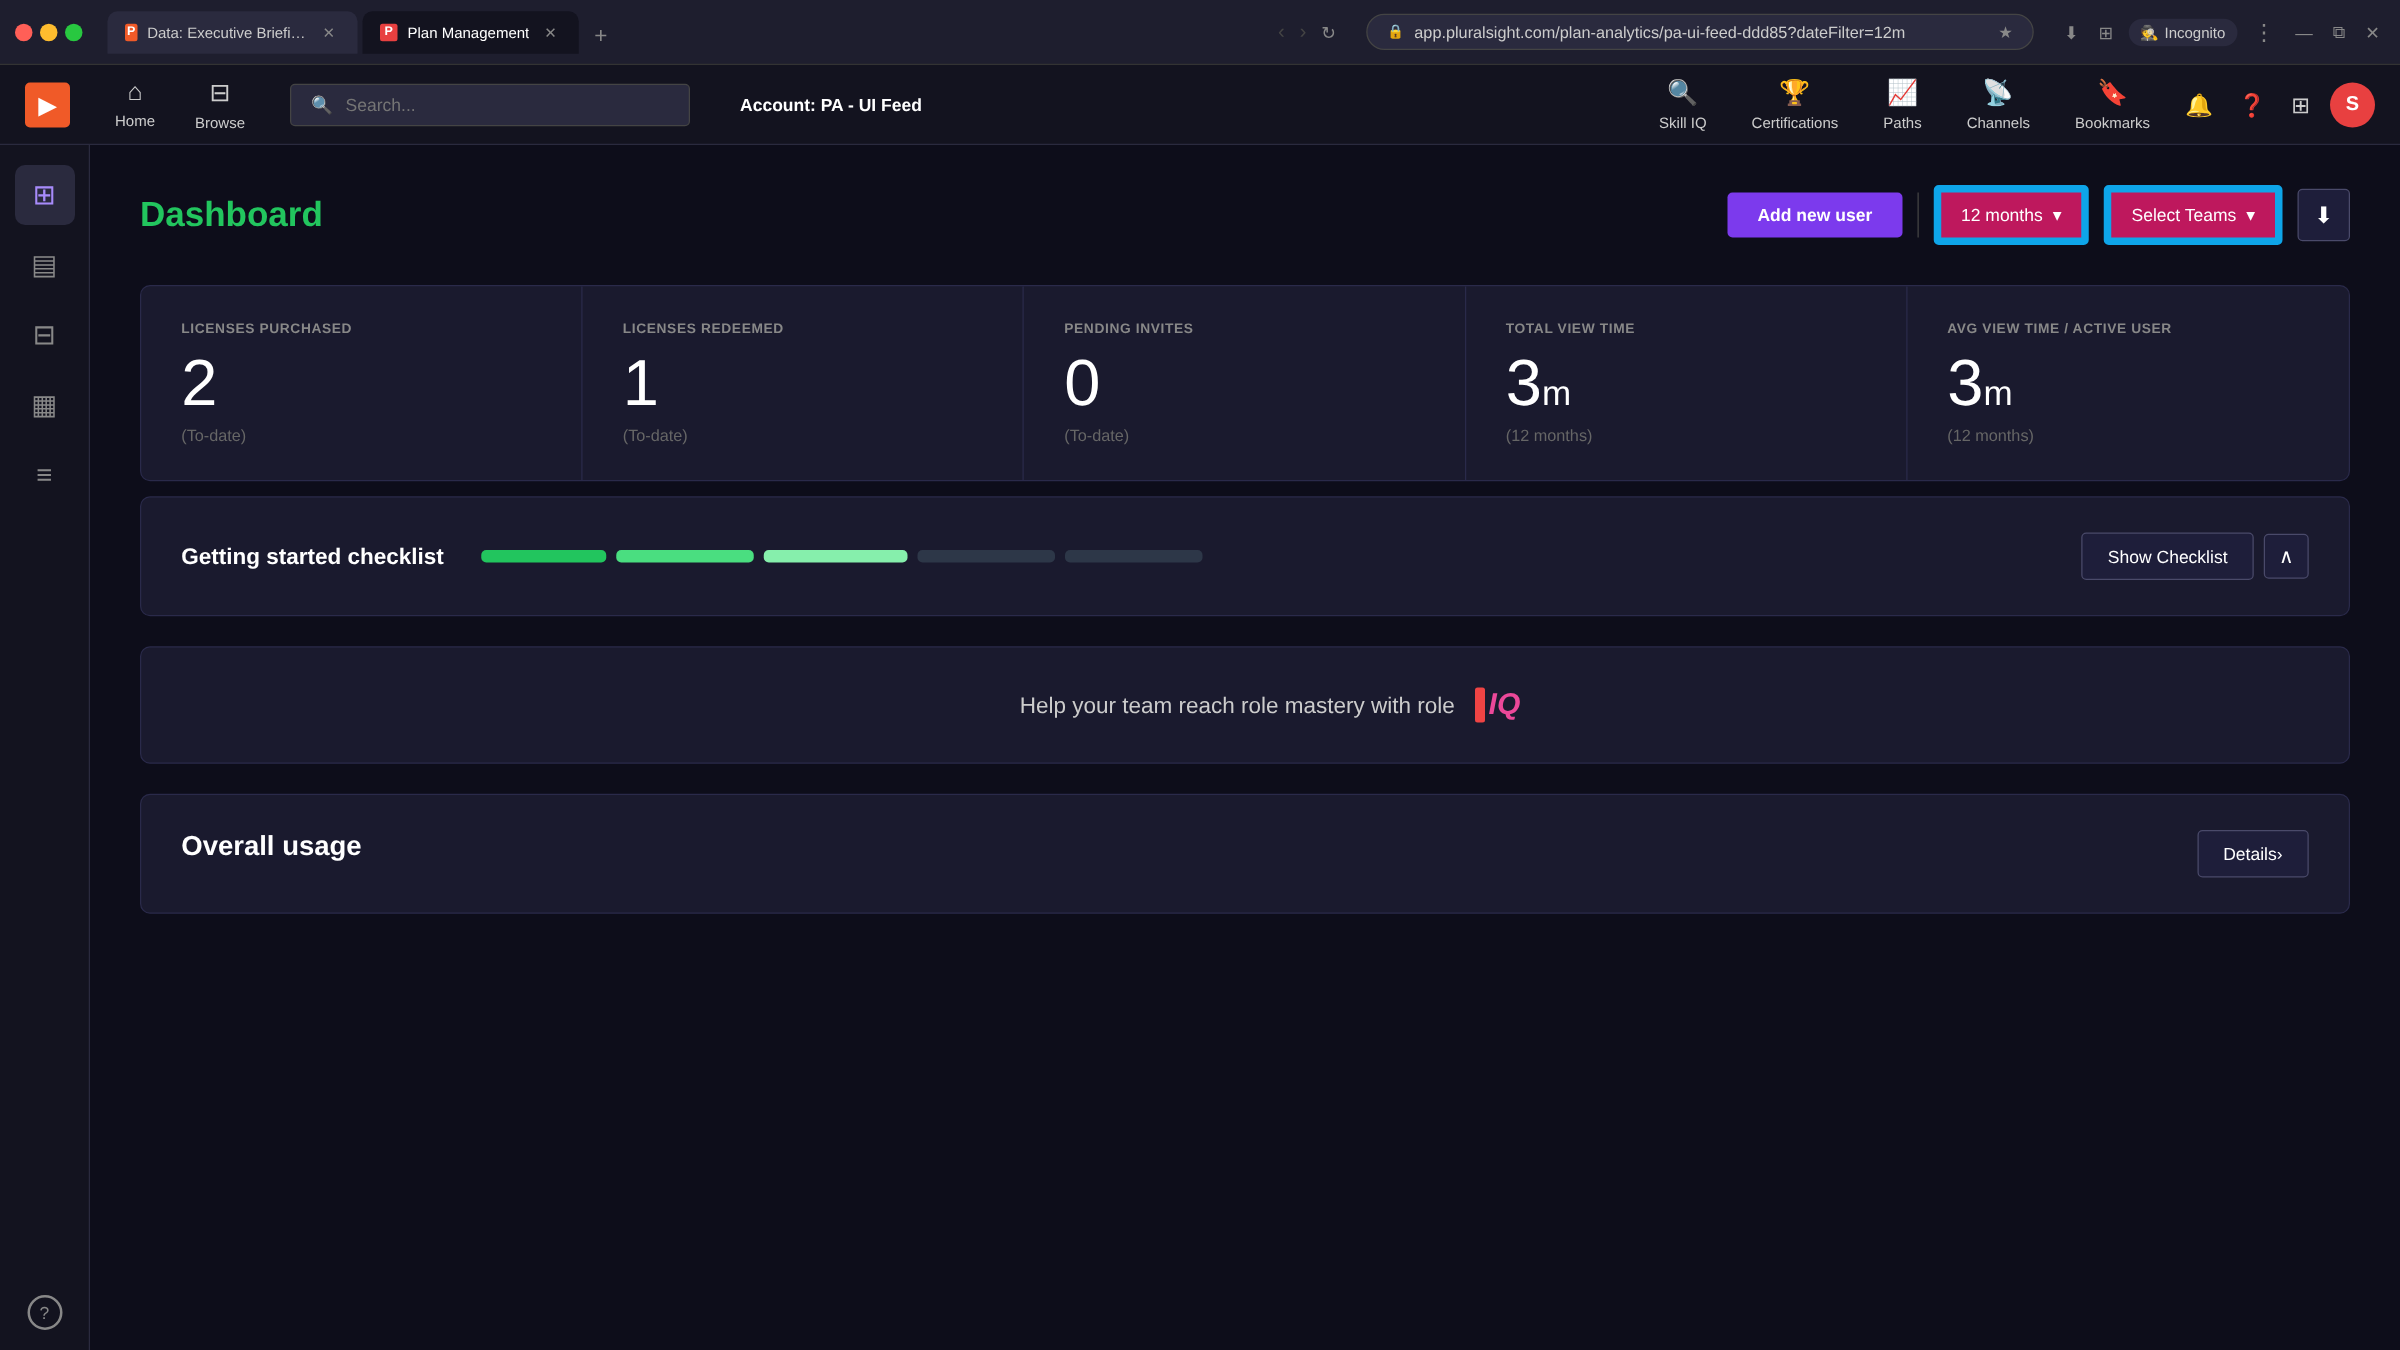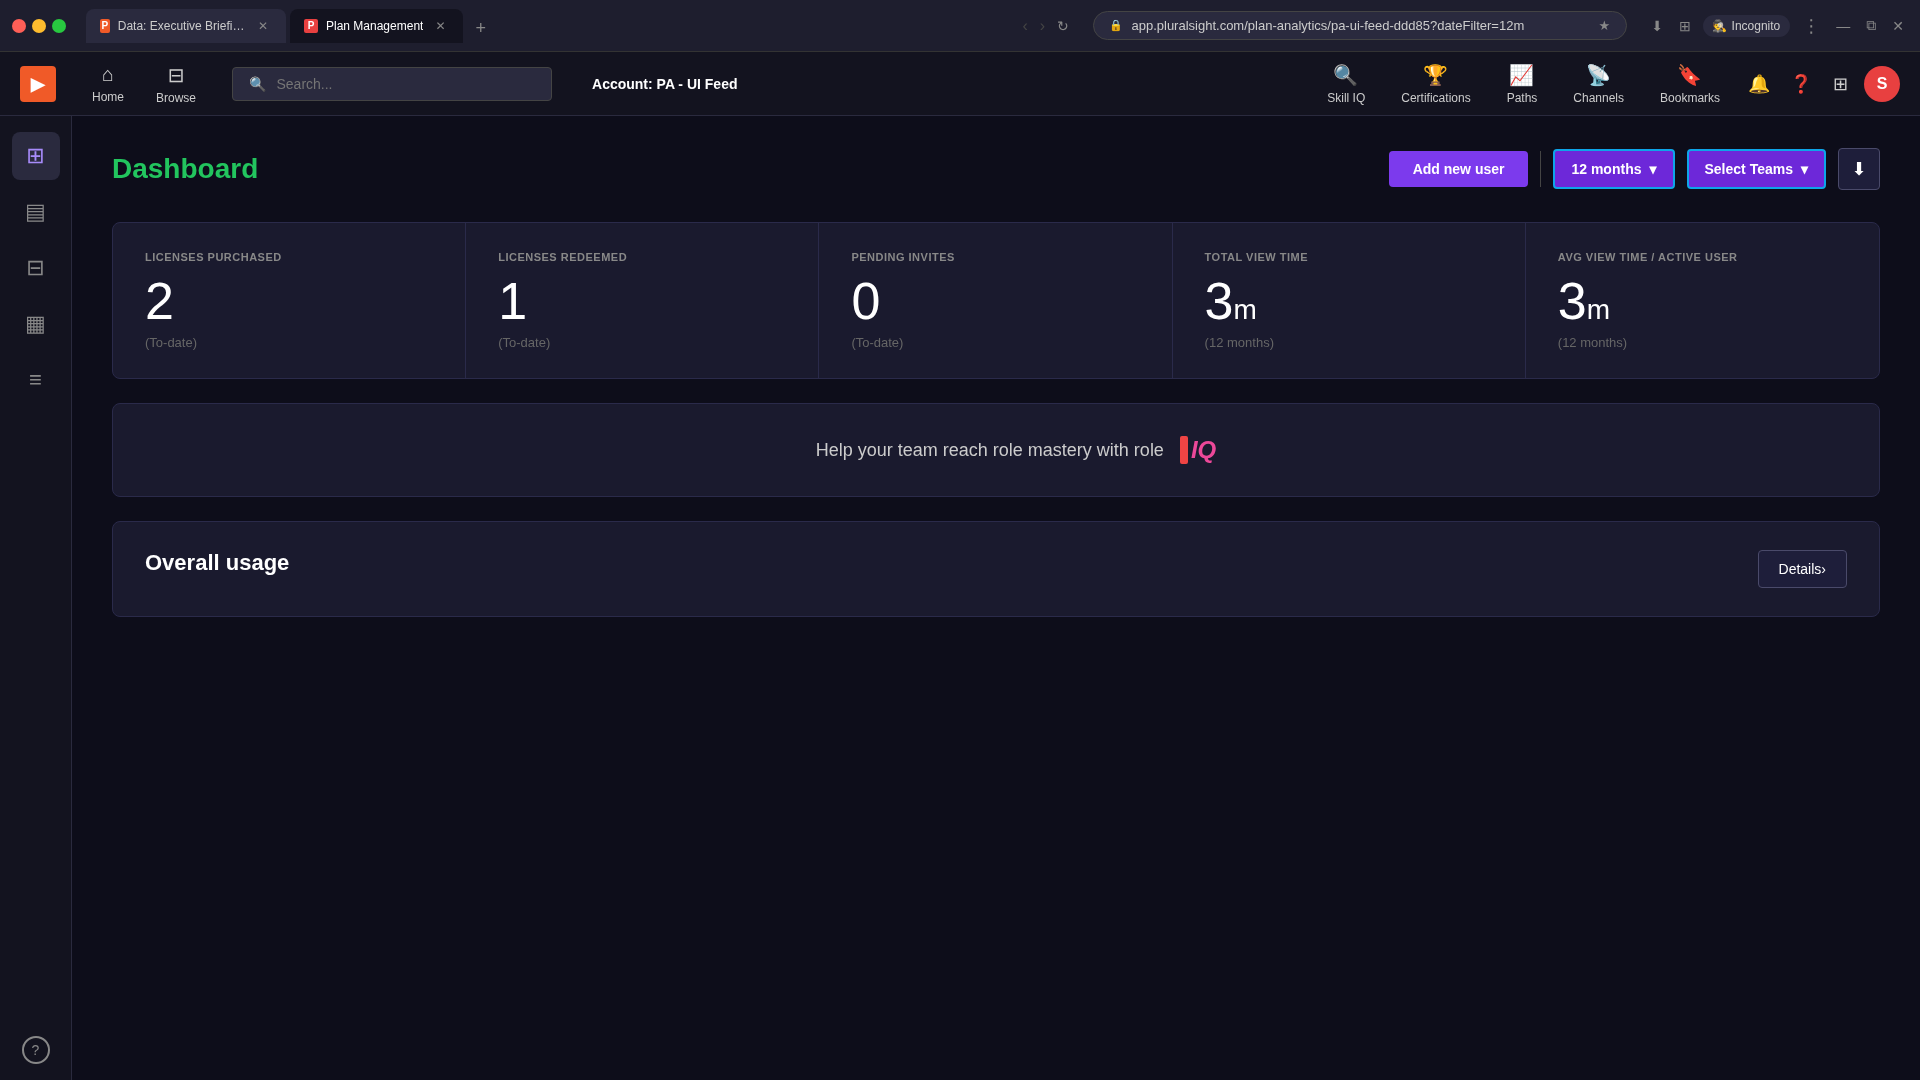--- a/index.html
+++ b/index.html
@@ -63,25 +63,25 @@
 
     
     .content { flex: 1; background: #0d0d1a; padding: 32px 40px; overflow-y: auto; }
 
     
     .dashboard-header { display: flex; align-items: center; margin-bottom: 32px; }
     .dashboard-title { font-size: 28px; font-weight: 700; color: #22c55e; }
     .header-actions { margin-left: auto; display: flex; align-items: center; gap: 12px; }
     .add-user-btn { background: #7c3aed; border: none; color: white; padding: 10px 24px; border-radius: 4px; font-size: 14px; font-weight: 600; cursor: pointer; }
     .divider-v { width: 1px; height: 36px; background: #444; }
-    .dropdown-btn { background: #6d28d9; border: 2px solid #0ea5e9; color: #fff; padding: 10px 16px; border-radius: 4px; font-size: 14px; cursor: pointer; display: flex; align-items: center; gap: 8px; font-weight: bold; }
+    .dropdown-btn { background: #be185d; border: 6px solid #0ea5e9; color: #fff; padding: 10px 16px; border-radius: 4px; font-size: 14px; cursor: pointer; display: flex; align-items: center; gap: 8px; }
     .download-btn { background: #1e1e3a; border: 1px solid #4a4a6a; color: #fff; width: 42px; height: 42px; border-radius: 4px; font-size: 18px; cursor: pointer; display: flex; align-items: center; justify-content: center; }
 
     
-    .stats-grid { display: grid; grid-template-columns: repeat(5, 1fr); gap: 0; margin-bottom: 24px; background: #1a1a2e; border-radius: 8px; overflow: hidden; border: 1px solid #2a2a4a; }
+    .stats-grid { display: grid; grid-template-columns: repeat(5, 1fr); gap: 0; margin-bottom: 12px; background: #1a1a2e; border-radius: 8px; overflow: hidden; border: 1px solid #2a2a4a; }
     .stat-card { padding: 28px 32px; border-right: 1px solid #2a2a4a; }
     .stat-card:last-child { border-right: none; }
     .stat-label { font-size: 11px; font-weight: 700; color: #888; letter-spacing: 0.5px; text-transform: uppercase; margin-bottom: 12px; }
     .stat-value { font-size: 52px; font-weight: 300; color: #fff; line-height: 1; margin-bottom: 8px; }
     .stat-value .stat-unit { font-size: 28px; }
     .stat-sub { font-size: 13px; color: #666; }
 
     
     .checklist-section { background: #1a1a2e; border-radius: 8px; padding: 28px 32px; margin-bottom: 24px; display: flex; align-items: center; border: 1px solid #2a2a4a; }
     .checklist-title { font-size: 18px; font-weight: 600; color: #fff; min-width: 240px; }
@@ -267,20 +267,34 @@
         </div>
         <div class="stat-card">
           <div class="stat-label">AVG VIEW TIME / ACTIVE USER</div>
           <div class="stat-value">
             <span>3</span><span class="stat-unit">m</span>
           </div>
           <div class="stat-sub">(12 months)</div>
         </div>
       </div>
 
+      <div class="checklist-section">
+        <span class="checklist-title">Getting started checklist</span>
+        <div class="progress-bars">
+          <div class="progress-bar" style="background:#22c55e;width:100px;height:10px;border-radius:4px;"></div>
+          <div class="progress-bar" style="background:#4ade80;width:110px;height:10px;border-radius:4px;"></div>
+          <div class="progress-bar" style="background:#86efac;width:115px;height:10px;border-radius:4px;"></div>
+          <div class="progress-bar" style="background:#2d3748;width:110px;height:10px;border-radius:4px;"></div>
+          <div class="progress-bar" style="background:#2d3748;width:110px;height:10px;border-radius:4px;"></div>
+        </div>
+        <div class="checklist-actions">
+          <button class="show-checklist-btn">Show Checklist</button>
+          <button class="collapse-btn">∧</button>
+        </div>
+      </div>
 
       <div class="role-mastery-section">
         <div class="role-mastery-text">
           <span>Help your team reach role mastery with role</span>
           <span class="role-iq-badge" style="margin-left:8px;display:inline-flex;align-items:center;gap:3px;">
             <span style="width:8px;height:28px;background:#ef4444;border-radius:2px;display:inline-block;"></span>
             <span style="font-size:24px;font-weight:800;color:#ec4899;font-style:italic;">IQ</span>
           </span>
         </div>
       </div>

